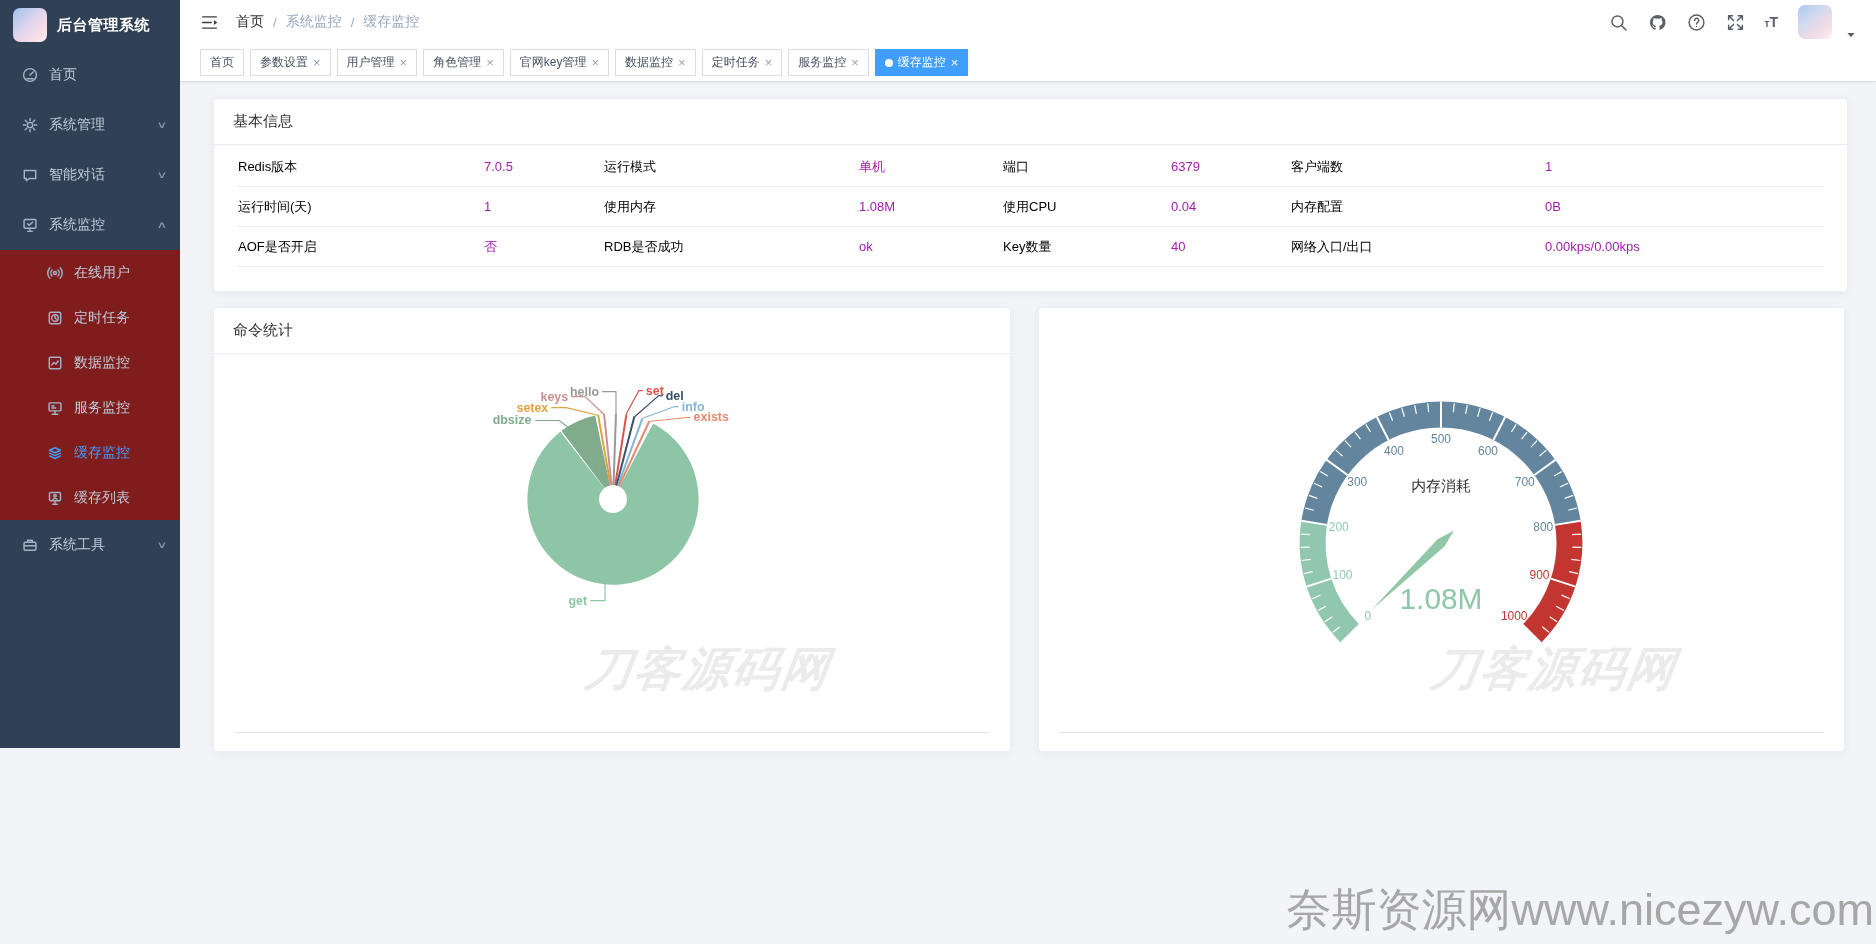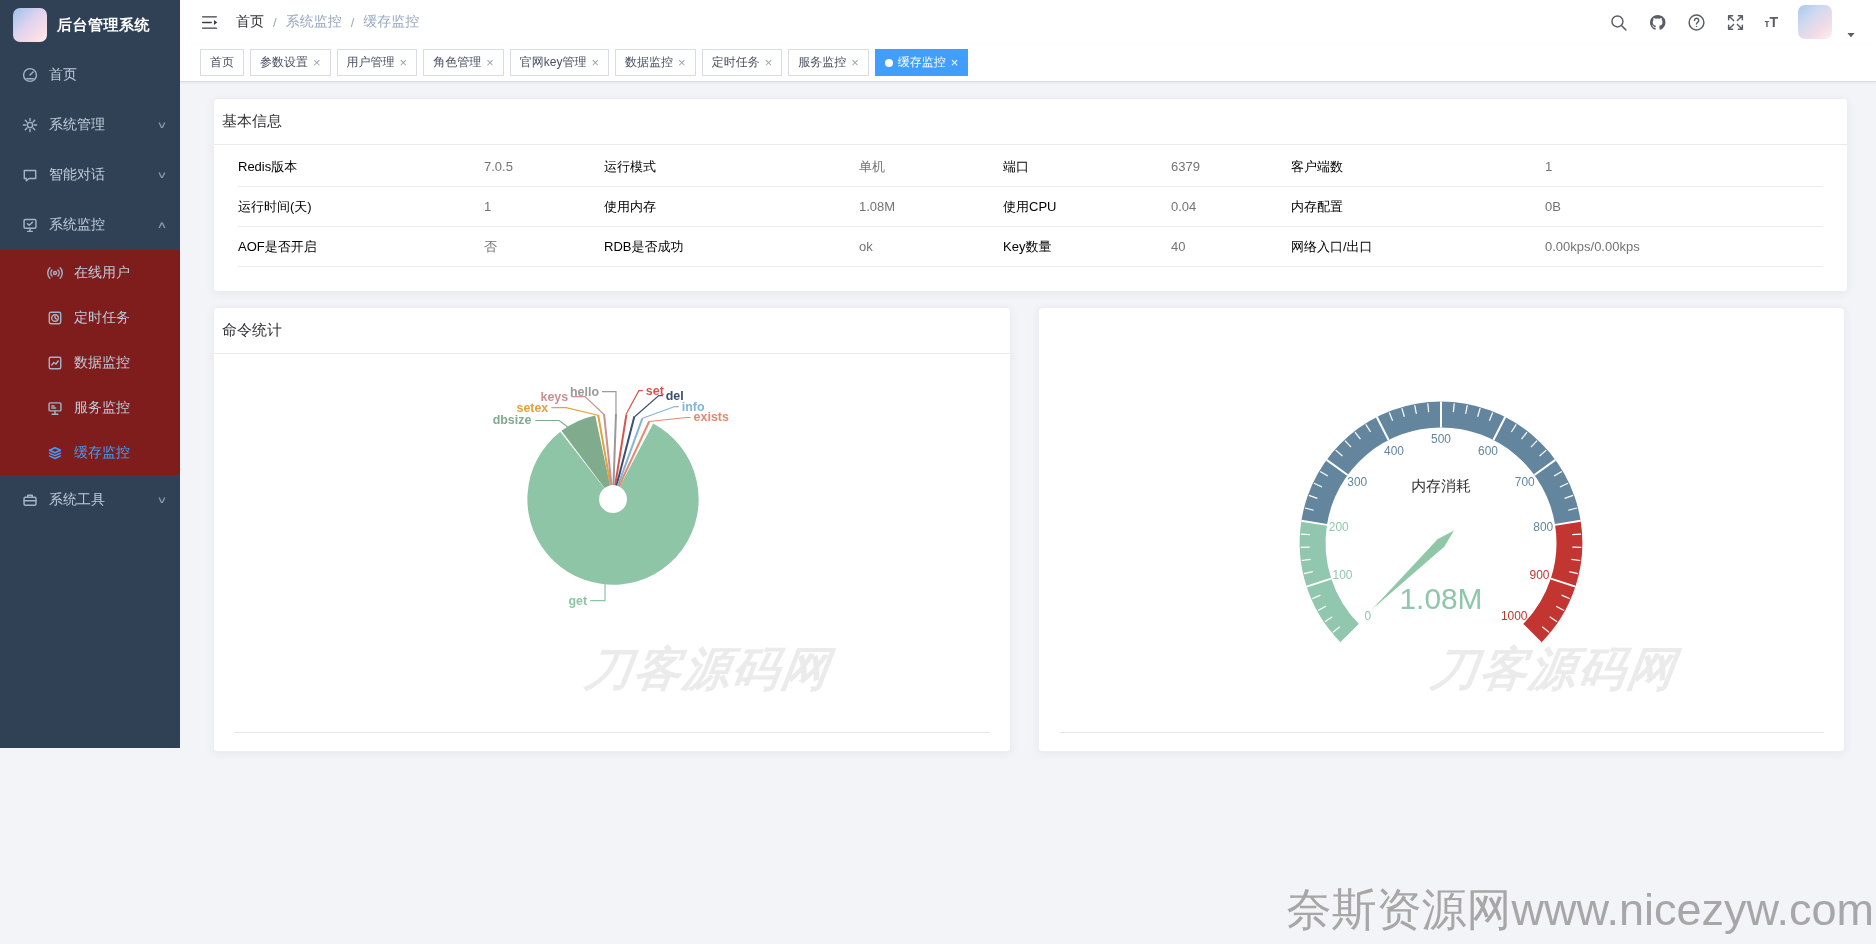--- a/index.html
+++ b/index.html
@@ -44,28 +44,28 @@
   .tab{height:27px;display:inline-flex;align-items:center;gap:5px;padding:0 9px;font-size:12px;
     color:#495060;background:#fff;border:1px solid #d8dce5;cursor:pointer;white-space:nowrap}
   .tab .tab-close{font-size:13px;color:#9aa3b2;line-height:1;cursor:pointer}
   .tab.active{background:#409eff;border-color:#409eff;color:#fff}
   .tab.active .tab-close{color:#fff}
   .tab-dot{width:8px;height:8px;border-radius:50%;background:#fff;flex:0 0 auto}
   
   .content{flex:1;padding:16px 28px 0 33px;position:relative}
   .card{background:#fff;border:1px solid #ebeef5;border-radius:4px;
     box-shadow:0 2px 10px rgba(31,45,61,.06);position:relative}
-  .card-header{height:46px;display:flex;align-items:center;padding:0 8px;
+  .card-header{height:46px;display:flex;align-items:center;padding:0 19px;
     border-bottom:1px solid #e8ebf0;font-size:15px;color:#303133;font-weight:500}
   .basic-card{width:1635px}
   .info-table{padding:2px 24px 24px 24px}
   .info-row{display:grid;grid-template-columns:246px 120px 255px 144px 168px 120px 254px 1fr;
     height:40px;align-items:center;border-bottom:1px solid #e9edf2;font-size:13px}
   .cell-label{color:#000000}
-  .cell-value{color:#737373}
+  .cell-value{color:#a21caf}
   .charts-row{display:flex;gap:27px;margin-top:15px}
   .chart-card{height:445px}
   .commands-card{width:798px}
   .memory-card{width:807px}
   .chart-svg{position:absolute;inset:0;width:100%;height:100%;pointer-events:none}
   .chart-svg text{font-family:"Liberation Sans","DejaVu Sans",sans-serif}
   .card-watermark{position:absolute;top:330px;white-space:nowrap;font-size:47px;font-weight:800;
     font-style:italic;color:#ebebeb;transform:translateX(-50%) skewX(-8deg);letter-spacing:2px;user-select:none}
   .commands-card .card-watermark{left:62%}
   .memory-card .card-watermark{left:64%}
@@ -159,20 +159,30 @@
           <span class="mi-label">服务监控</span>
         </div>
         <div class="menu-item active">
           <span class="icon mi-icon">
             <svg viewBox="0 0 14 14">
               <path d="M2.2 4.6L7 2.4l4.8 2.2L7 6.8z"></path>
               <path d="M2.2 7.1L7 9.3l4.8-2.2M2.2 9.6L7 11.8l4.8-2.2"></path>
             </svg>
           </span>
           <span class="mi-label">缓存监控</span>
+        </div>
+        <div class="menu-item">
+          <span class="icon mi-icon">
+            <svg viewBox="0 0 14 14">
+              <rect x="2.2" y="2.2" width="9.6" height="7.2" rx="1"></rect>
+              <circle cx="7" cy="5" r="1.1"></circle>
+              <path d="M5.2 8.2c.4-1.2 3.2-1.2 3.6 0M7 9.4v2.2M5 12.4h4"></path>
+            </svg>
+          </span>
+          <span class="mi-label">缓存列表</span>
         </div>
       </div>
       <div class="menu-item">
         <span class="icon mi-icon">
           <svg viewBox="0 0 14 14">
             <rect x="1.8" y="4.6" width="10.4" height="7" rx="1"></rect>
             <path d="M5 4.4V2.8h4v1.6M1.8 7.6h10.4"></path>
           </svg>
         </span>
         <span class="mi-label">系统工具</span>

